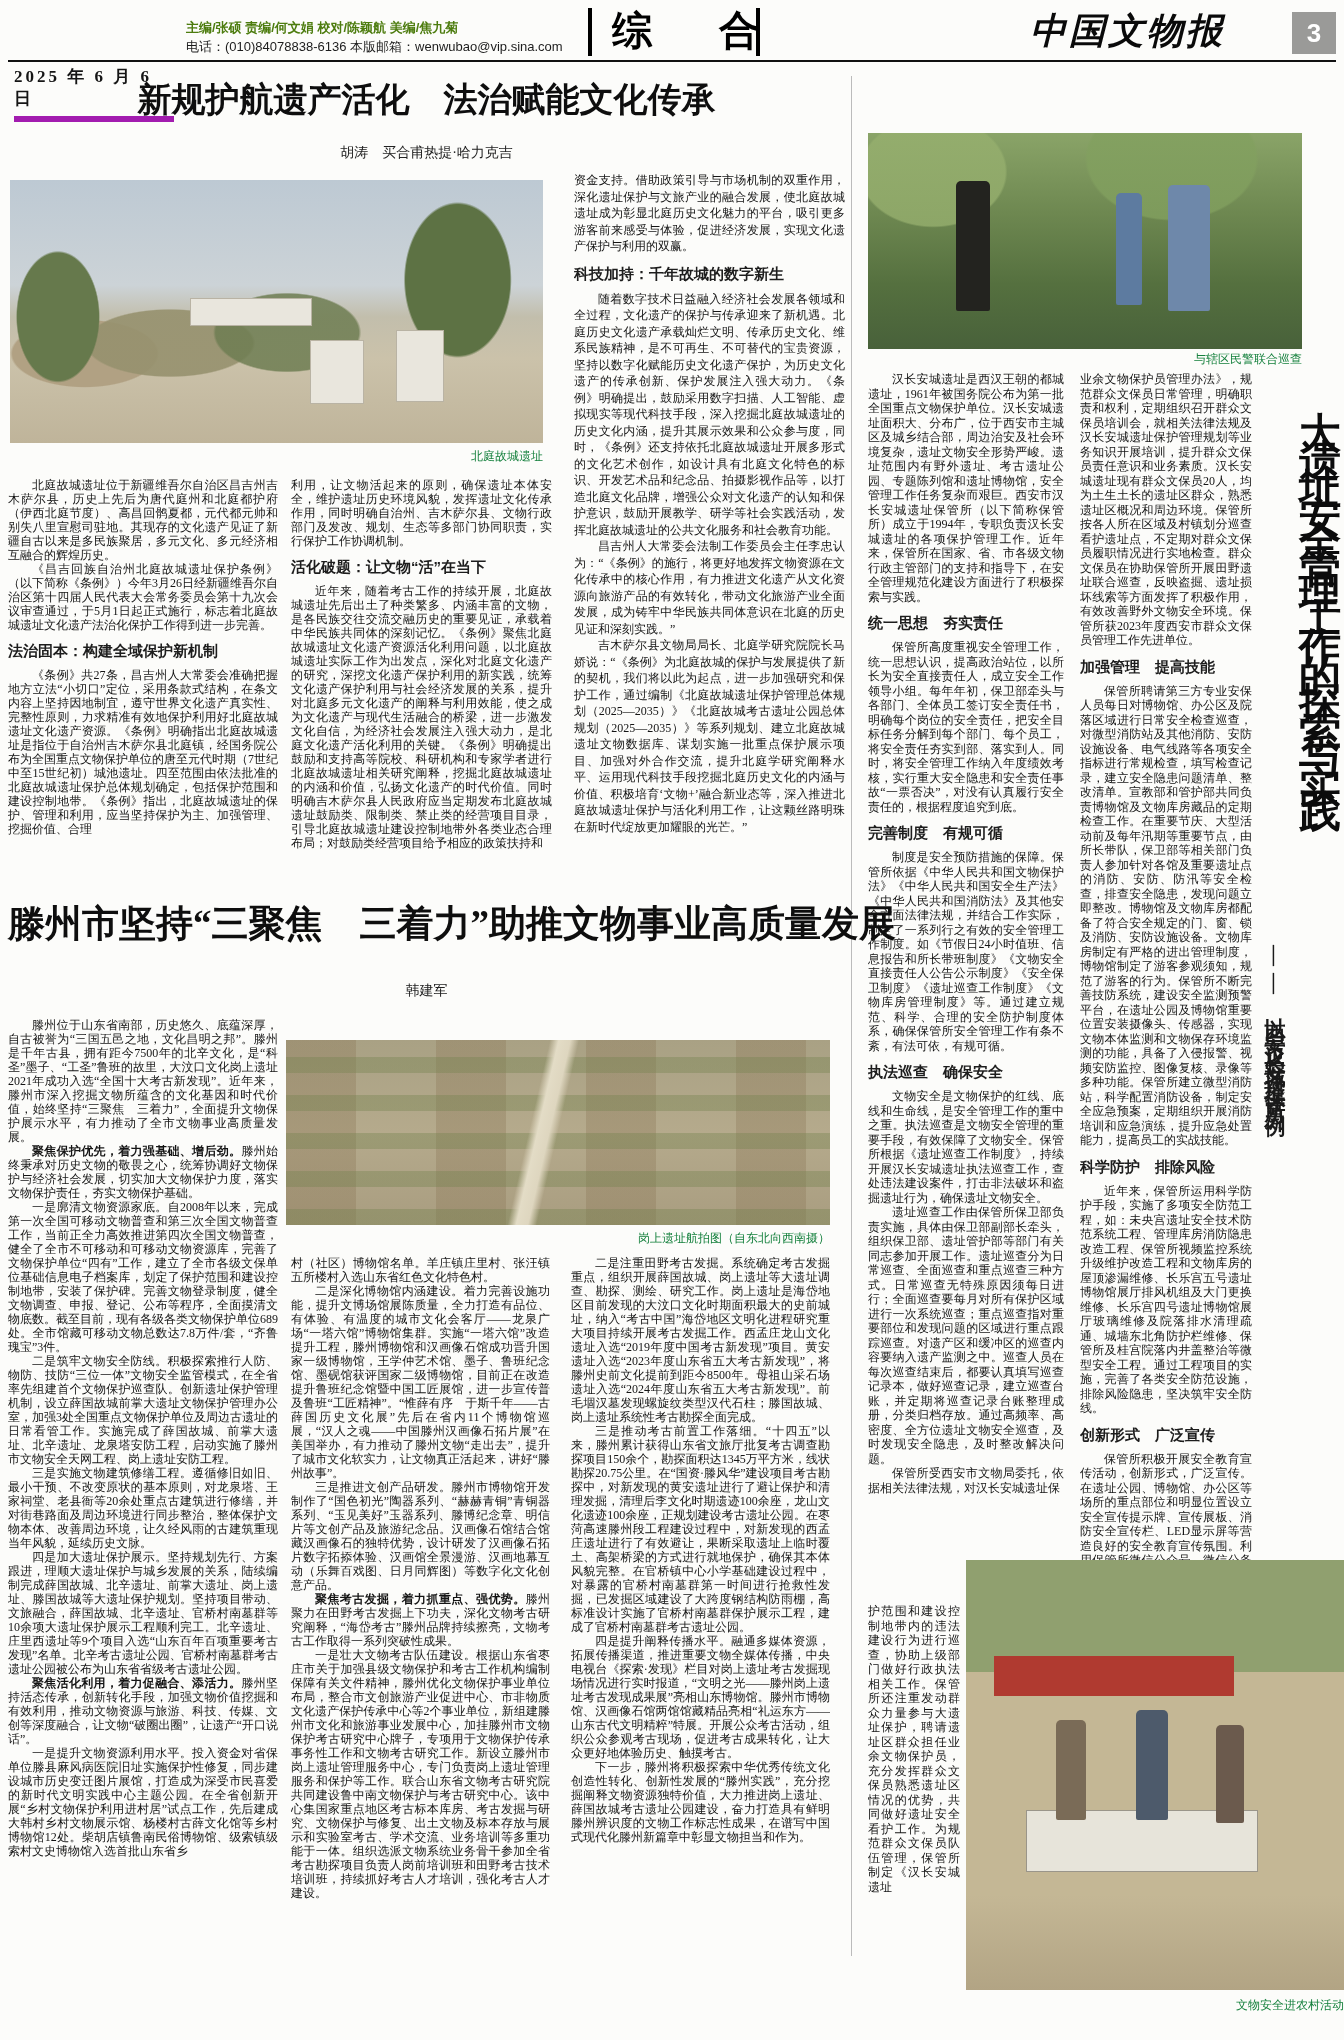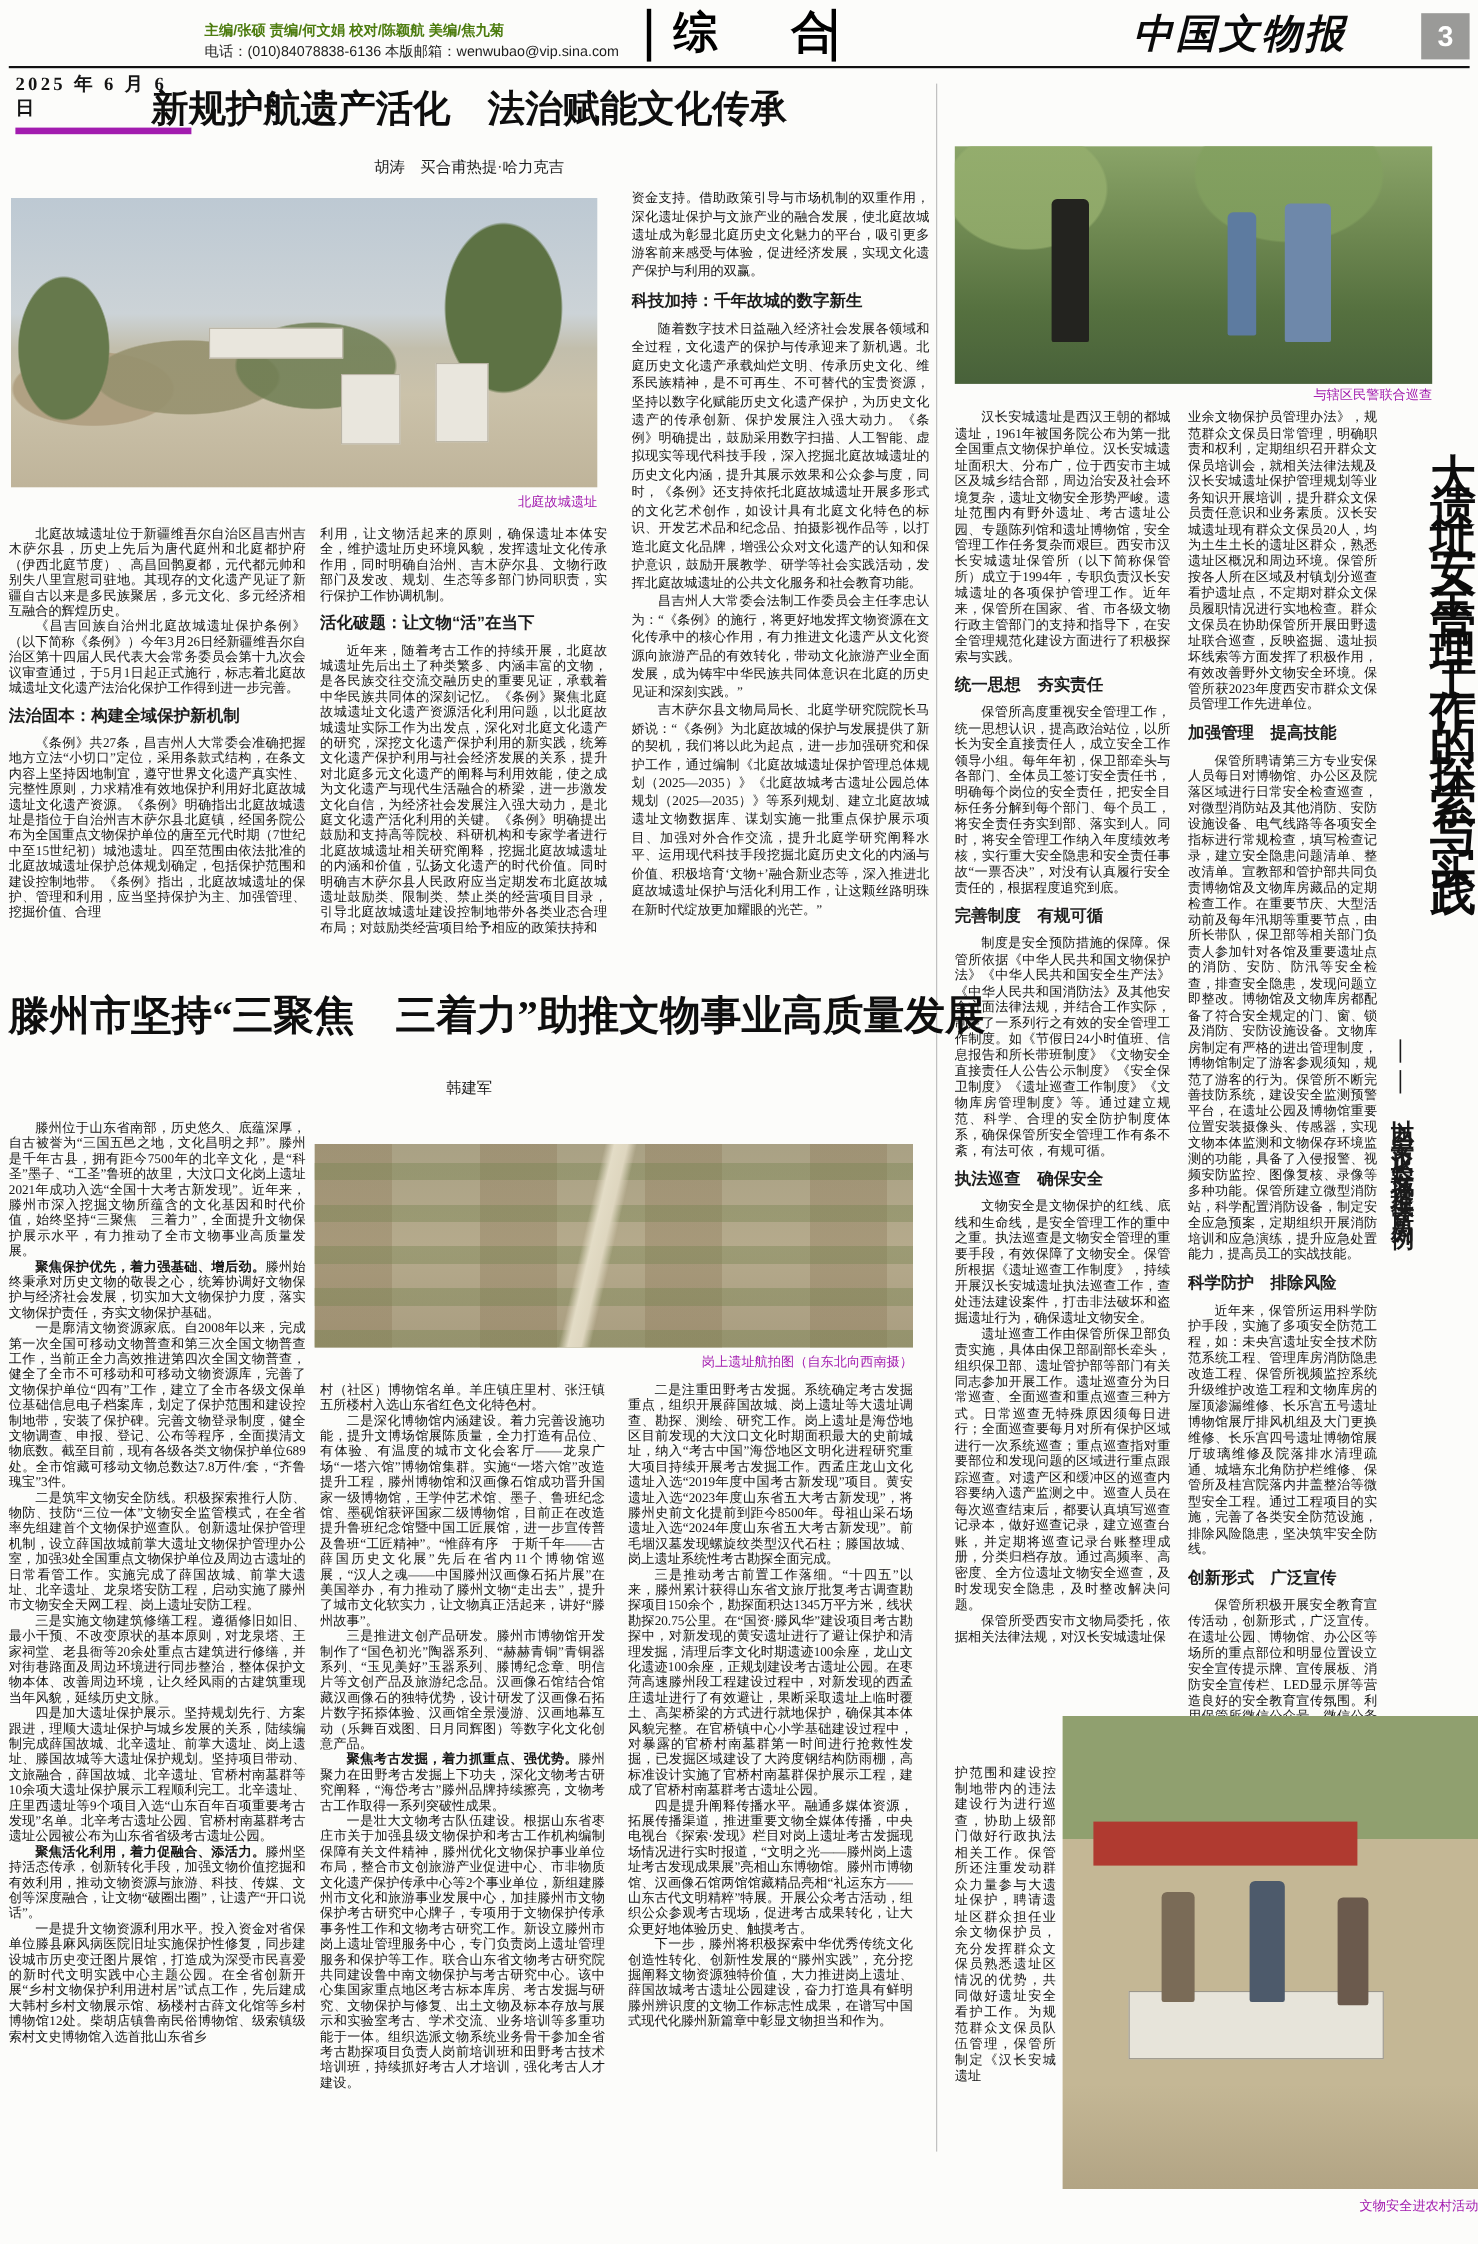--- a/index.html
+++ b/index.html
@@ -20,21 +20,21 @@
   
   .headline{position:absolute;text-align:center;font-family:"Liberation Serif",serif;font-weight:bold;color:#0e0e0e;white-space:nowrap;}
   .byline{position:absolute;text-align:center;font:14px/18px "Liberation Serif",serif;color:#222;}
   .col{position:absolute;overflow:hidden;font:12px/14px "Liberation Serif",serif;text-align:justify;color:#141414;}
   .col .para{margin:0;text-indent:2em;}
   .col .para.cont{text-indent:0;}
   .col .para b{font-family:"Liberation Sans",sans-serif;font-weight:bold;}
   .col h3.sub{font:bold 15px/18px "Liberation Sans",sans-serif;color:#1d1d1d;margin:10px 0 8px;text-indent:0;}
   .rtcol{font-size:12px;line-height:14.5px;}
   .tall{line-height:16.5px;}
-  .cap{position:absolute;font:12px/15px "Liberation Sans",sans-serif;color:#a21caf;text-align:right;}
+  .cap{position:absolute;font:12px/15px "Liberation Sans",sans-serif;color:#15803d;text-align:right;}
 
   
   .photo{position:absolute;overflow:hidden;}
   #photo-beiting{background:
     radial-gradient(70px 110px at 9% 52%, #66794c 0 58%, rgba(0,0,0,0) 60%),
     radial-gradient(90px 130px at 84% 38%, #5d7244 0 58%, rgba(0,0,0,0) 60%),
     radial-gradient(130px 70px at 52% 58%, rgba(110,125,82,.85) 0 55%, rgba(0,0,0,0) 57%),
     radial-gradient(150px 60px at 30% 62%, rgba(150,145,110,.9) 0 55%, rgba(0,0,0,0) 57%),
     radial-gradient(120px 55px at 14% 66%, #b1a183 0 60%, rgba(0,0,0,0) 62%),
     linear-gradient(180deg,#bdc9d3 0%,#ccd3d7 40%,#c2beac 52%,#cbc2aa 68%,#bfb49a 100%);}

